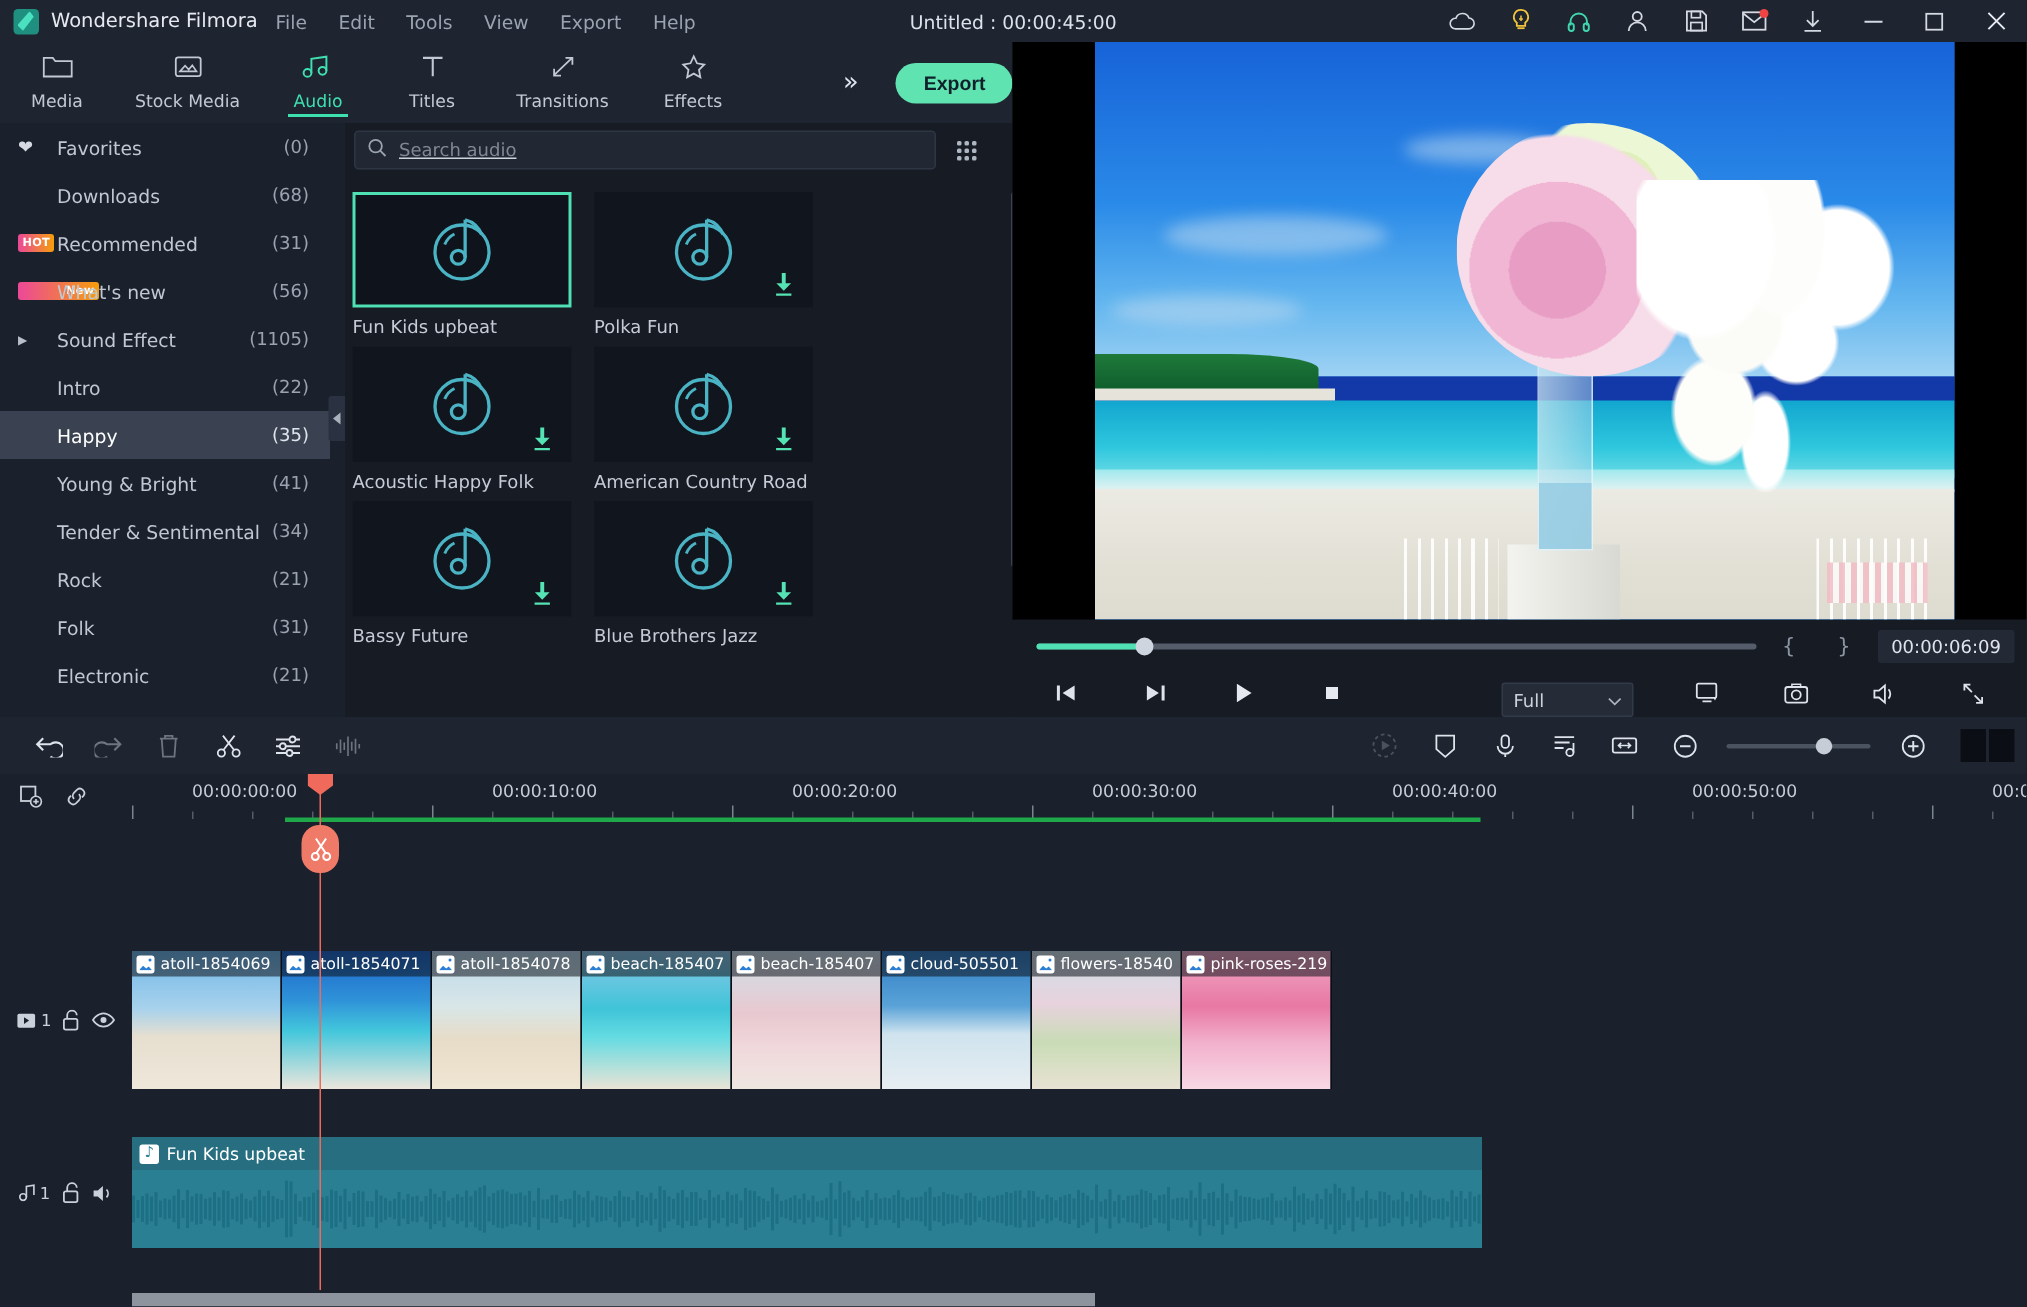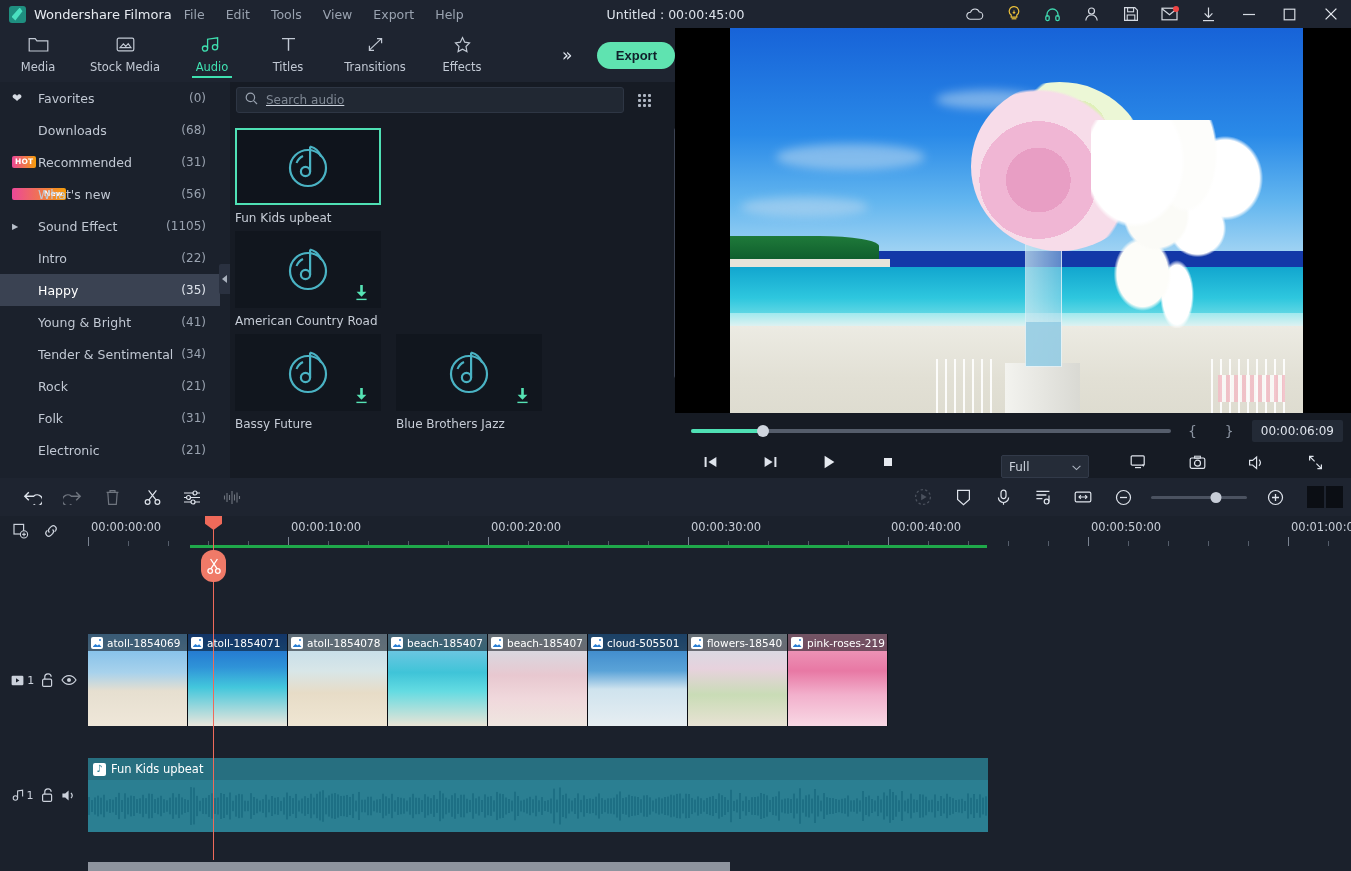--- a/index.html
+++ b/index.html
@@ -282,21 +282,21 @@
     position:absolute; left:0; top:0; width:88px; height:30px;
     display:flex; align-items:center; gap:4px; padding-left:8px;
   }
   .rbtn { width:26px; height:26px; display:flex; align-items:center; justify-content:center; cursor:pointer; }
   .ruler {
     position:absolute; left:88px; top:0; width:1263px; height:30px; overflow:hidden;
   }
   .rtick { position:absolute; bottom:0; width:1px; background:#555d6b; }
   .rtick.maj { height:9px; background:#7b8492; }
   .rtick.min { height:5px; }
-  .rlabel { position:absolute; top:4px; font-size:11.5px; color:#c7cdd7; white-space:nowrap; }
+  .rlabel { position:absolute; top:4px; font-size:11.5px; color:#c7cdd7; white-space:nowrap;margin-left:37px; }
   .greenbar { position:absolute; left:102px; top:545px; width:786px; height:3px; background:#1fa84a; }
 
   .track-headers { position:absolute; left:0; top:30px; width:88px; height:325px; }
   .th {
     position:absolute; left:0; width:88px; display:flex; align-items:center;
     justify-content:space-around; padding:0 8px;
   }
   .th-num { display:flex; align-items:center; gap:3px; color:#cbd1db; font-size:11px; }
   .thi { cursor:pointer; display:flex; align-items:center; }
 
@@ -603,22 +603,56 @@
               <span><svg width="56" height="56" viewBox="0 0 56 56">
                   <circle cx="28" cy="31" r="18" fill="none" stroke="#4ab3c4" stroke-width="2.2"></circle>
                   <circle cx="25.5" cy="34.5" r="4.6" fill="none" stroke="#4ab3c4" stroke-width="2.2"></circle>
                   <path d="M30.1 34.5V9.5" stroke="#4ab3c4" stroke-width="2.2" fill="none"></path>
                   <path d="M30.1 9.5a16 16 0 0 1 11 10" fill="none" stroke="#4ab3c4" stroke-width="2.2"></path>
                   <path d="M16.5 26a13 13 0 0 1 6.5-7" fill="none" stroke="#4ab3c4" stroke-width="2"></path>
                 </svg></span>
             </div>
             <div class="card-title">Fun Kids upbeat</div>
           </div>
+          <div class="card">
+            <div class="card-thumb">
+              <span><svg width="56" height="56" viewBox="0 0 56 56">
+                  <circle cx="28" cy="31" r="18" fill="none" stroke="#4ab3c4" stroke-width="2.2"></circle>
+                  <circle cx="25.5" cy="34.5" r="4.6" fill="none" stroke="#4ab3c4" stroke-width="2.2"></circle>
+                  <path d="M30.1 34.5V9.5" stroke="#4ab3c4" stroke-width="2.2" fill="none"></path>
+                  <path d="M30.1 9.5a16 16 0 0 1 11 10" fill="none" stroke="#4ab3c4" stroke-width="2.2"></path>
+                  <path d="M16.5 26a13 13 0 0 1 6.5-7" fill="none" stroke="#4ab3c4" stroke-width="2"></path>
+                </svg></span>
+              <span class="dl"><svg width="15" height="17" viewBox="0 0 15 17">
+                  <path d="M7.5 1v9.6" stroke="#56e3b4" stroke-width="2.6"></path>
+                  <path d="M2.6 7.8l4.9 5 4.9-5z" fill="#56e3b4"></path>
+                  <path d="M2.4 15.4h10.2" stroke="#56e3b4" stroke-width="1.4"></path>
+                </svg></span>
+            </div>
+            <div class="card-title">Polka Fun</div>
+          </div>
         </div>
         <div class="card-row">
+          <div class="card">
+            <div class="card-thumb">
+              <span><svg width="56" height="56" viewBox="0 0 56 56">
+                  <circle cx="28" cy="31" r="18" fill="none" stroke="#4ab3c4" stroke-width="2.2"></circle>
+                  <circle cx="25.5" cy="34.5" r="4.6" fill="none" stroke="#4ab3c4" stroke-width="2.2"></circle>
+                  <path d="M30.1 34.5V9.5" stroke="#4ab3c4" stroke-width="2.2" fill="none"></path>
+                  <path d="M30.1 9.5a16 16 0 0 1 11 10" fill="none" stroke="#4ab3c4" stroke-width="2.2"></path>
+                  <path d="M16.5 26a13 13 0 0 1 6.5-7" fill="none" stroke="#4ab3c4" stroke-width="2"></path>
+                </svg></span>
+              <span class="dl"><svg width="15" height="17" viewBox="0 0 15 17">
+                  <path d="M7.5 1v9.6" stroke="#56e3b4" stroke-width="2.6"></path>
+                  <path d="M2.6 7.8l4.9 5 4.9-5z" fill="#56e3b4"></path>
+                  <path d="M2.4 15.4h10.2" stroke="#56e3b4" stroke-width="1.4"></path>
+                </svg></span>
+            </div>
+            <div class="card-title">Acoustic Happy Folk</div>
+          </div>
           <div class="card">
             <div class="card-thumb">
               <span><svg width="56" height="56" viewBox="0 0 56 56">
                   <circle cx="28" cy="31" r="18" fill="none" stroke="#4ab3c4" stroke-width="2.2"></circle>
                   <circle cx="25.5" cy="34.5" r="4.6" fill="none" stroke="#4ab3c4" stroke-width="2.2"></circle>
                   <path d="M30.1 34.5V9.5" stroke="#4ab3c4" stroke-width="2.2" fill="none"></path>
                   <path d="M30.1 9.5a16 16 0 0 1 11 10" fill="none" stroke="#4ab3c4" stroke-width="2.2"></path>
                   <path d="M16.5 26a13 13 0 0 1 6.5-7" fill="none" stroke="#4ab3c4" stroke-width="2"></path>
                 </svg></span>
               <span class="dl"><svg width="15" height="17" viewBox="0 0 15 17">

